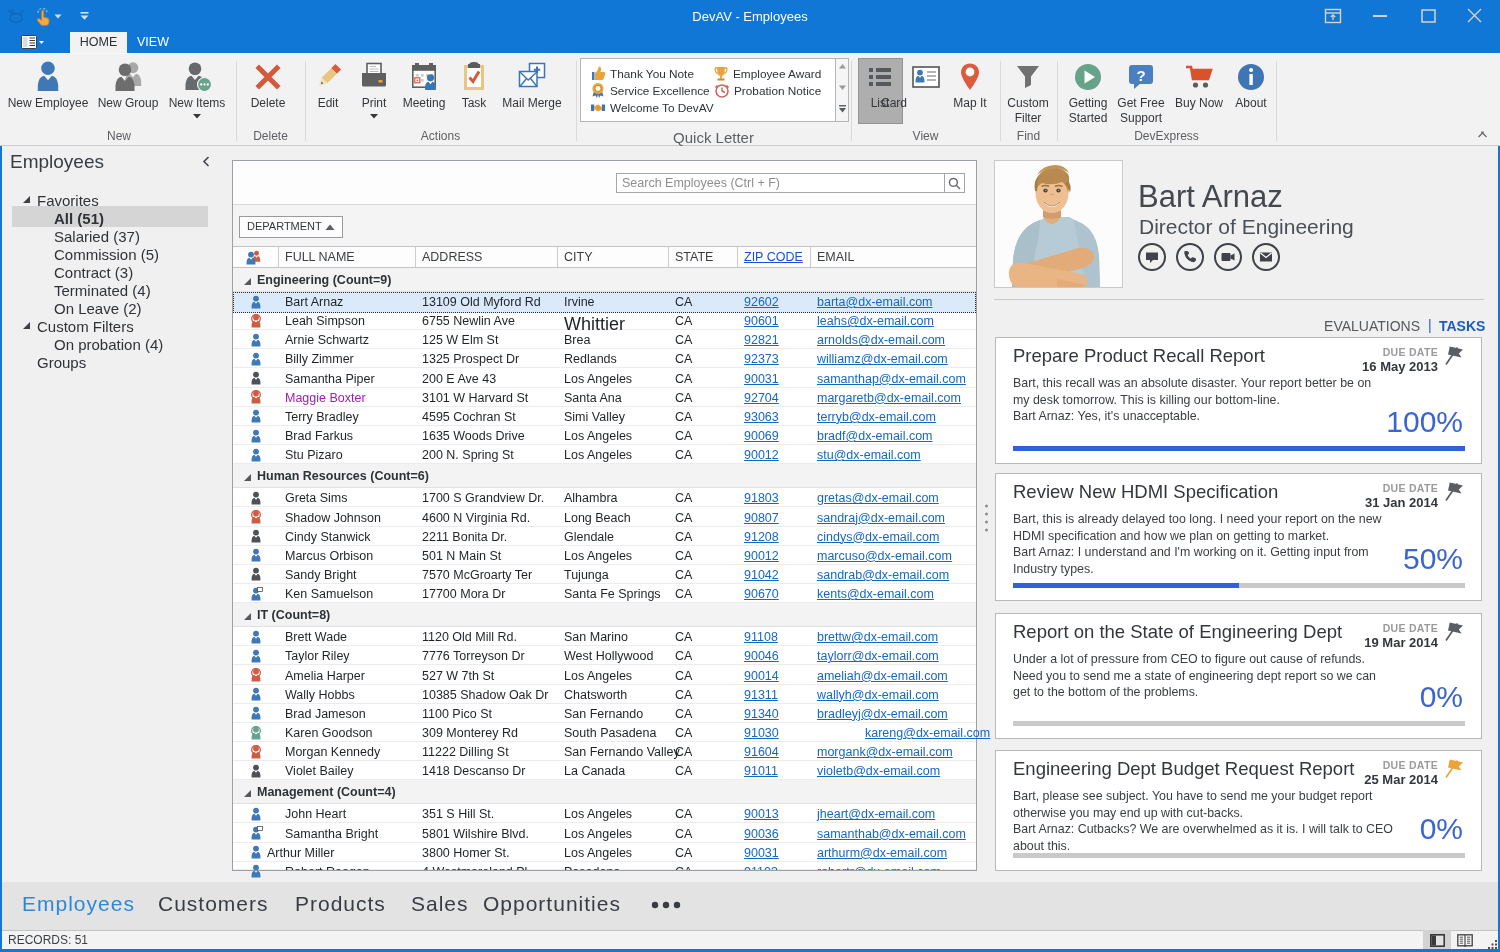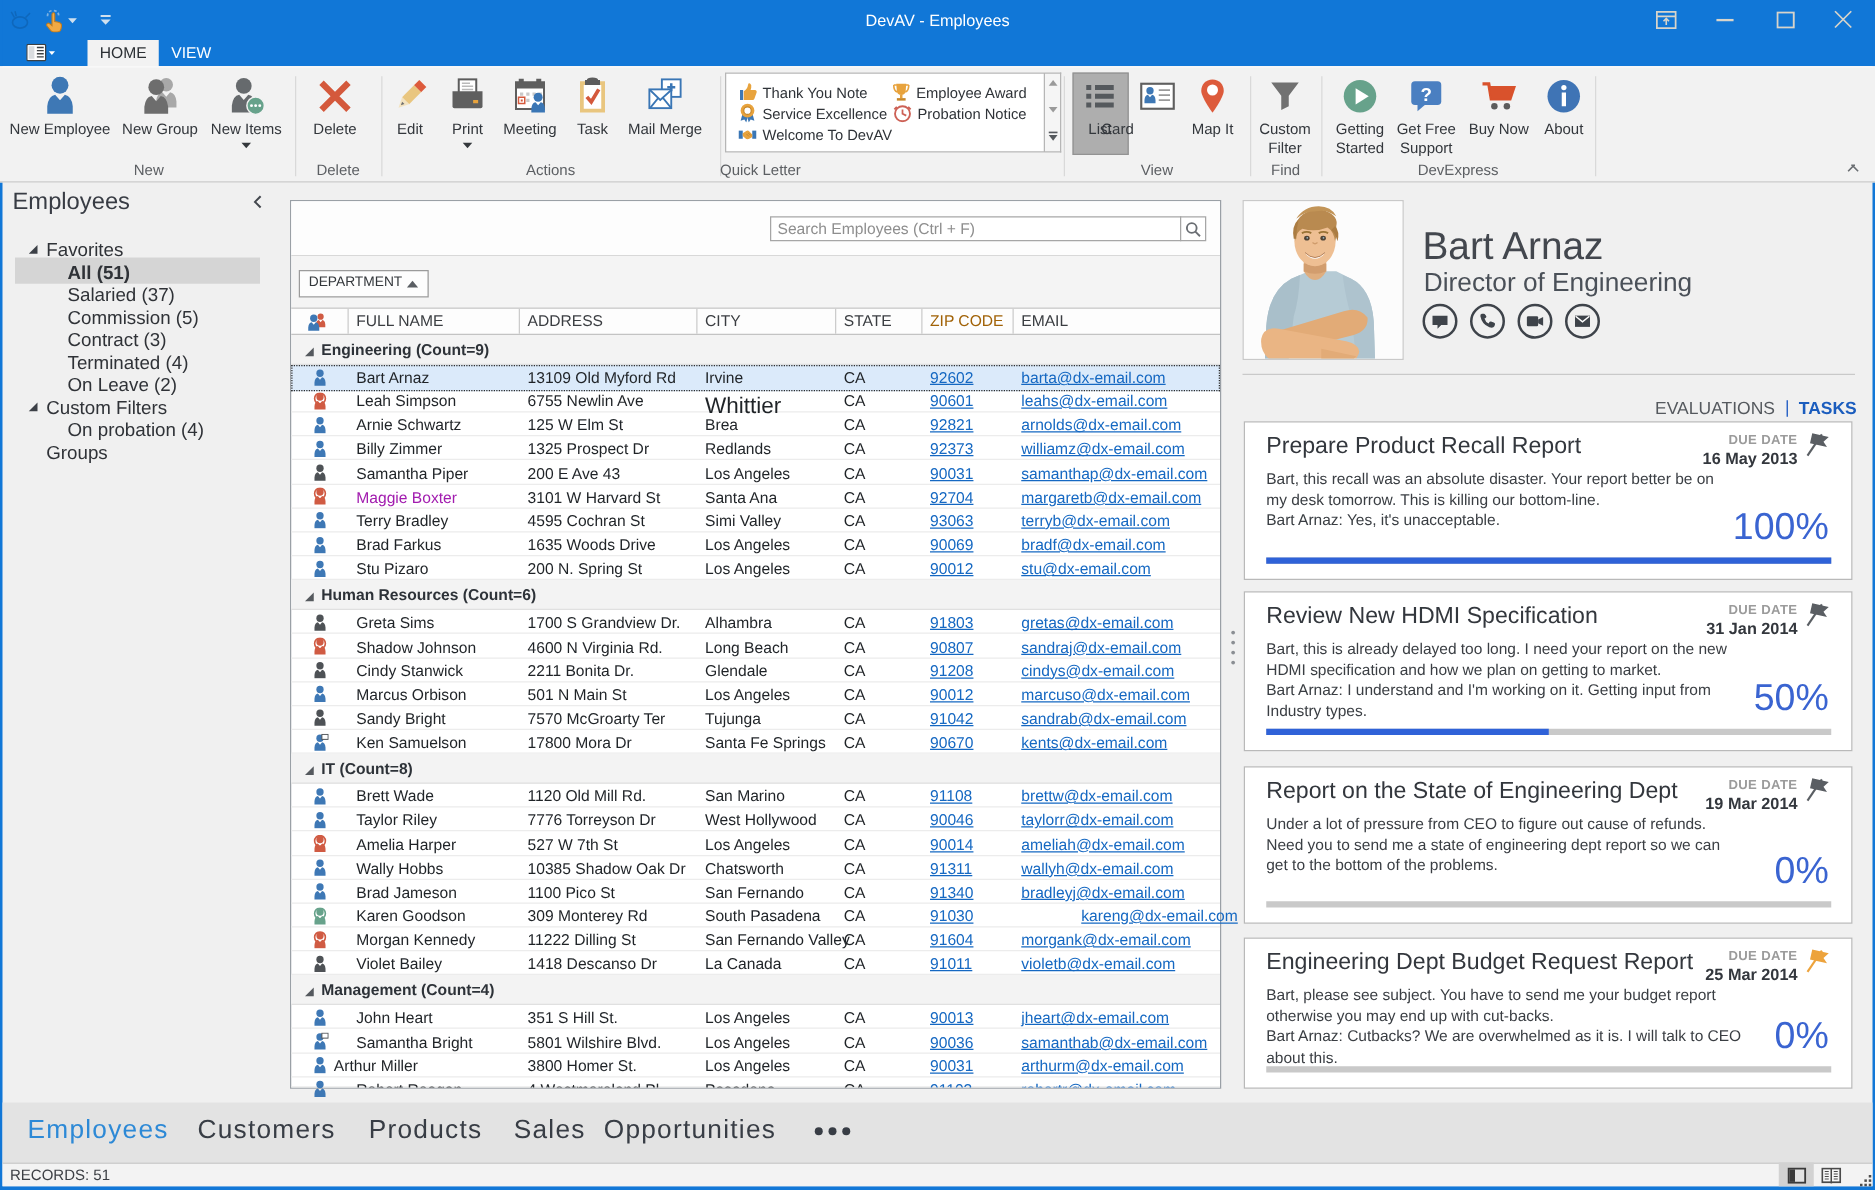--- a/index.html
+++ b/index.html
@@ -60,21 +60,21 @@
 <div class="abs" style="left:236px;top:61px;width:1px;height:80px;background:#d9d9d9;"></div>
 <div class="abs" style="left:305px;top:61px;width:1px;height:80px;background:#d9d9d9;"></div>
 <div class="abs" style="left:576px;top:61px;width:1px;height:80px;background:#d9d9d9;"></div>
 <div class="abs" style="left:851px;top:61px;width:1px;height:80px;background:#d9d9d9;"></div>
 <div class="abs" style="left:1000px;top:61px;width:1px;height:80px;background:#d9d9d9;"></div>
 <div class="abs" style="left:1057px;top:61px;width:1px;height:80px;background:#d9d9d9;"></div>
 <div class="abs" style="left:1276px;top:61px;width:1px;height:80px;background:#d9d9d9;"></div>
 <div class="abs" style="left:2px;top:129px;width:234px;text-align:center;font-size:12px;color:#5c5f63;">New</div>
 <div class="abs" style="left:236px;top:129px;width:69px;text-align:center;font-size:12px;color:#5c5f63;">Delete</div>
 <div class="abs" style="left:305px;top:129px;width:271px;text-align:center;font-size:12px;color:#5c5f63;">Actions</div>
-<div class="abs" style="left:576px;top:129px;width:275px;text-align:left;font-size:12px;color:#5c5f63;">Quick Letter</div>
+<div class="abs" style="left:576px;top:129px;width:275px;text-align:center;font-size:15px;color:#5c5f63;">Quick Letter</div>
 <div class="abs" style="left:851px;top:129px;width:149px;text-align:center;font-size:12px;color:#5c5f63;">View</div>
 <div class="abs" style="left:1000px;top:129px;width:57px;text-align:center;font-size:12px;color:#5c5f63;">Find</div>
 <div class="abs" style="left:1057px;top:129px;width:219px;text-align:center;font-size:12px;color:#5c5f63;">DevExpress</div>
 <div class="abs" style="left:16px;top:60px;width:64px;height:0;"></div>
 <svg class="abs" style="left:32px;top:61px;" width="32" height="32" viewBox="0 0 32 32">
     <circle cx="16" cy="7.199999999999999" r="6.75" fill="#3e78b5"></circle>
     <path d="M5.799999999999999 30.0 L5.799999999999999 24.0 Q6.699999999999999 15.6 12.1 14.7 L16 19.2 L19.9 14.7 Q25.3 15.6 26.200000000000003 24.0 L26.200000000000003 30.0 Z" fill="#3e78b5"></path>
   </svg>
 <div class="abs" style="left:3px;top:96px;width:90px;text-align:center;font-size:12px;color:#33373c;">New Employee</div>
 <div class="abs" style="left:96px;top:60px;width:64px;height:0;"></div>
@@ -310,21 +310,21 @@
 <div class="abs" style="left:278px;top:247px;width:1px;height:20px;background:#cccccc;"></div>
 <div class="abs" style="left:415px;top:247px;width:1px;height:20px;background:#cccccc;"></div>
 <div class="abs" style="left:557px;top:247px;width:1px;height:20px;background:#cccccc;"></div>
 <div class="abs" style="left:668px;top:247px;width:1px;height:20px;background:#cccccc;"></div>
 <div class="abs" style="left:737px;top:247px;width:1px;height:20px;background:#cccccc;"></div>
 <div class="abs" style="left:810px;top:247px;width:1px;height:20px;background:#cccccc;"></div>
 <div class="abs" style="left:285px;top:250px;font-size:12.5px;color:#3a3d41;">FULL NAME</div>
 <div class="abs" style="left:422px;top:250px;font-size:12.5px;color:#3a3d41;">ADDRESS</div>
 <div class="abs" style="left:564px;top:250px;font-size:12.5px;color:#3a3d41;">CITY</div>
 <div class="abs" style="left:675px;top:250px;font-size:12.5px;color:#3a3d41;">STATE</div>
-<div class="abs" style="left:744px;top:250px;font-size:12.5px;color:#a16207;">ZIP CODE</div>
+<div class="abs" style="left:744px;top:250px;font-size:12.5px;color:#1d4ed8;text-decoration:underline;">ZIP CODE</div>
 <div class="abs" style="left:817px;top:250px;font-size:12.5px;color:#3a3d41;">EMAIL</div>
 <svg class="abs" style="left:244px;top:250px;" width="20" height="15" viewBox="0 0 20 15">
     <circle cx="12.5" cy="3.34" r="2.475" fill="#d05b43"></circle>
     <path d="M8.76 11.7 L8.76 9.5 Q9.09 6.42 11.07 6.09 L12.5 7.74 L13.93 6.09 Q15.91 6.42 16.240000000000002 9.5 L16.240000000000002 11.7 Z" fill="#d05b43"></path>
     <circle cx="7" cy="4.62" r="2.9250000000000003" fill="#3e78b5"></circle>
     <path d="M2.58 14.5 L2.58 11.9 Q2.9699999999999998 8.26 5.3100000000000005 7.87 L7 9.82 L8.69 7.87 Q11.030000000000001 8.26 11.42 11.9 L11.42 14.5 Z" fill="#3e78b5"></path>
   </svg>
 <div class="abs" style="left:233px;top:268.0px;width:743px;height:24.0px;background:#f3f3f3;border-bottom:1px solid #e0e0e0;"></div>
 <svg class="abs" style="left:243px;top:277.0px;" width="9" height="9" viewBox="0 0 9 9">
     <path d="M8 1 L8 8 L1 8 Z" fill="#55595e"></path>
@@ -492,21 +492,21 @@
 <div class="abs" style="left:675px;top:567.9px;font-size:12.5px;color:#1f2327;">CA</div>
 <div class="abs" style="left:744px;top:567.9px;font-size:12.5px;color:#1568c2;text-decoration:underline;">91042</div>
 <div class="abs" style="left:817px;top:567.9px;font-size:12.5px;color:#1568c2;text-decoration:underline;">sandrab@dx-email.com</div>
 <div class="abs" style="left:233px;top:584.1px;width:743px;height:19.1px;border-bottom:1px solid #ececec;"></div>
 <svg class="abs" style="left:249px;top:586.5999999999997px;" width="14" height="14" viewBox="0 0 14 14">
     <circle cx="7" cy="3.62" r="2.9250000000000003" fill="#3e78b5"></circle>
     <path d="M2.58 13.5 L2.58 10.9 Q2.9699999999999998 7.26 5.3100000000000005 6.87 L7 8.82 L8.69 6.87 Q11.030000000000001 7.26 11.42 10.9 L11.42 13.5 Z" fill="#3e78b5"></path>
     <rect x="8.5" y="0.5" width="5" height="4" fill="#ffffff" stroke="#4e5256" stroke-width="0.8"></rect>
   </svg>
 <div class="abs" style="left:285px;top:587.1px;font-size:12.5px;color:#1f2327;">Ken Samuelson</div>
-<div class="abs" style="left:422px;top:587.1px;font-size:12.5px;color:#1f2327;">17800 Mora Dr</div>
+<div class="abs" style="left:422px;top:587.1px;font-size:12.5px;color:#1f2327;">17700 Mora Dr</div>
 <div class="abs" style="left:564px;top:587.1px;font-size:12.5px;color:#1f2327;">Santa Fe Springs</div>
 <div class="abs" style="left:675px;top:587.1px;font-size:12.5px;color:#1f2327;">CA</div>
 <div class="abs" style="left:744px;top:587.1px;font-size:12.5px;color:#1568c2;text-decoration:underline;">90670</div>
 <div class="abs" style="left:817px;top:587.1px;font-size:12.5px;color:#1568c2;text-decoration:underline;">kents@dx-email.com</div>
 <div class="abs" style="left:233px;top:603.2px;width:743px;height:24.0px;background:#f3f3f3;border-bottom:1px solid #e0e0e0;"></div>
 <svg class="abs" style="left:243px;top:612.2px;" width="9" height="9" viewBox="0 0 9 9">
     <path d="M8 1 L8 8 L1 8 Z" fill="#55595e"></path>
   </svg>
 <div class="abs" style="left:257px;top:608.2px;font-size:12.5px;font-weight:bold;color:#2d3238;">IT (Count=8)</div>
 <div class="abs" style="left:233px;top:627.2px;width:743px;height:19.1px;border-bottom:1px solid #ececec;"></div>

